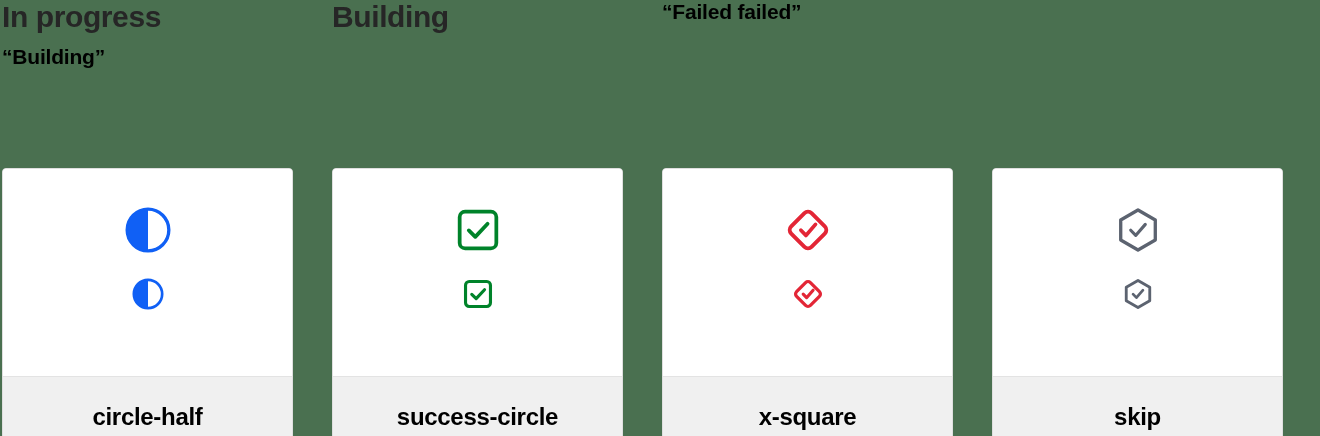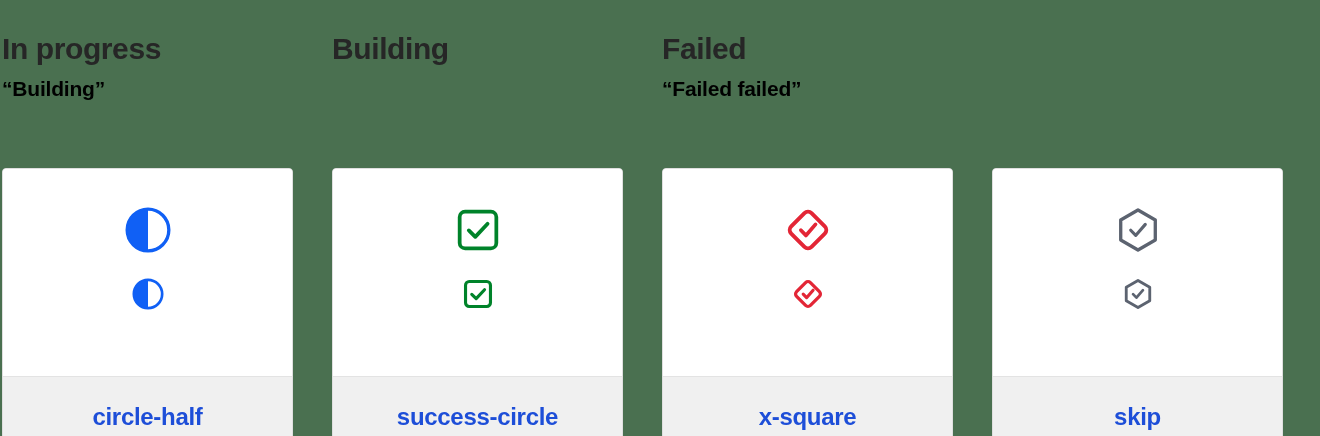--- a/index.html
+++ b/index.html
@@ -23,21 +23,20 @@
     grid-template-columns: repeat(4, 1fr);
     column-gap: 0px;
   }
 
   .column {
     position: relative;
     padding-left: 2px;
   }
 
   .col-head {
-    padding-top: 32px;
   }
 
   .col-title {
     font-size: 30px;
     font-weight: bold;
     color: #262626;
     letter-spacing: -0.4px;
     line-height: 1.16;
     margin: 0 0 10px 0;
     white-space: nowrap;
@@ -94,21 +93,21 @@
     background: #f0f0f0;
     border-top: 1px solid #e3e3e3;
     display: flex;
     align-items: center;
     justify-content: center;
   }
 
   .card-label {
     font-size: 24px;
     font-weight: bold;
-    color: #1d4ed8;
+    color: #000000;
     letter-spacing: -0.3px;
   }
 </style>
 </head>
 <body style="background: rgb(74, 112, 80);">
 
 <div class="board">
 
   <div class="column">
     <div class="col-head">
@@ -156,21 +155,20 @@
         </span>
       </div>
       <div class="card-footer">
         <span class="card-label">success-circle</span>
       </div>
     </div>
   </div>
 
   <div class="column">
     <div class="col-head">
-      <div class="col-title">Failed</div>
       <div class="col-sub">“Failed failed”</div>
     </div>
     <div class="card">
       <div class="card-body">
         <span class="icon-big">
           <svg viewBox="0 0 24 24" fill="none">
             <rect x="5.1" y="5.1" width="13.8" height="13.8" rx="2.4" transform="rotate(45 12 12)" stroke="#e32636" stroke-width="1.9"></rect>
             <path d="M8.6 12.1 L11.0 14.6 L15.6 9.3" stroke="#e32636" stroke-width="1.8" stroke-linecap="round" stroke-linejoin="round"></path>
           </svg>
         </span>

